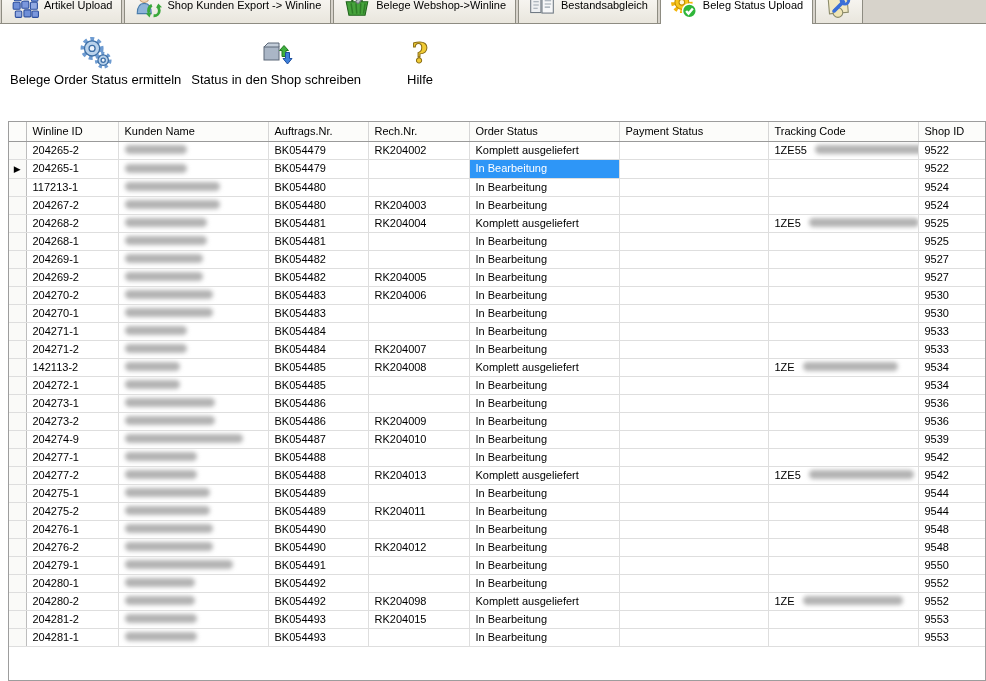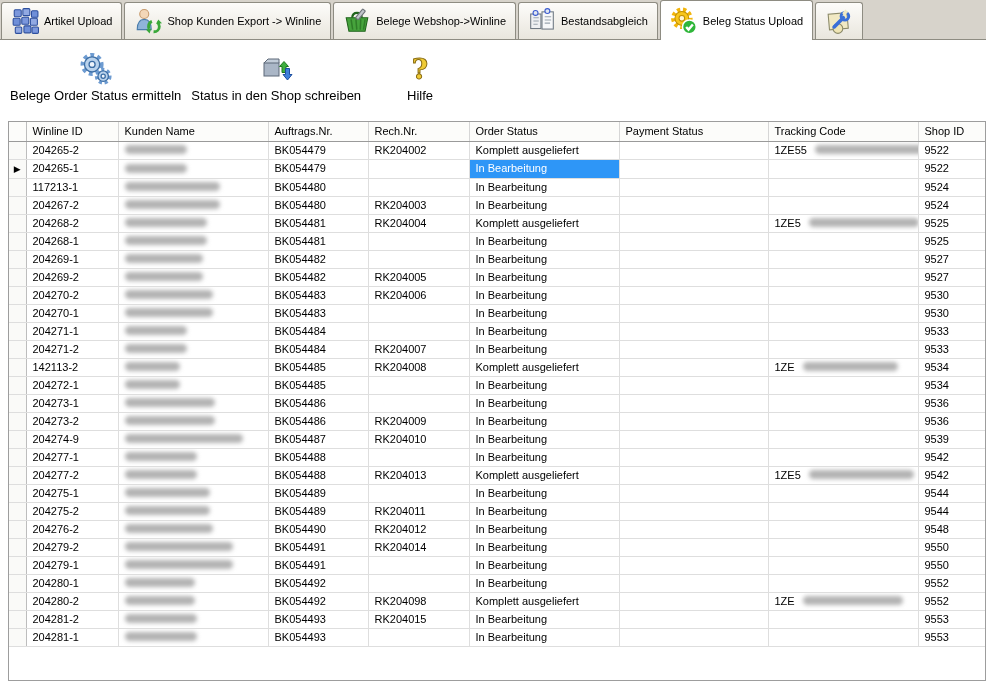--- a/index.html
+++ b/index.html
@@ -1,20 +1,20 @@
 <!DOCTYPE html>
 <html><head>
 <meta charset="utf-8">
 <style>
   html,body{margin:0;padding:0;background:#fff;}
   body{width:986px;height:681px;overflow:hidden;font-family:"Liberation Sans",sans-serif;font-size:11px;color:#000;}
   .app{position:relative;width:986px;height:681px;background:#fff;}
 
   
-  .tabstrip{height:40px;background:#d7d3cb;display:flex;align-items:flex-end;border-bottom:1px solid #8e8c82;padding-left:1px;box-sizing:border-box;}
+  .tabstrip{height:24px;background:#d7d3cb;display:flex;align-items:flex-end;border-bottom:1px solid #8e8c82;padding-left:1px;box-sizing:border-box;}
   .tab{height:37px;display:flex;align-items:center;gap:5px;padding:0 9px;box-sizing:border-box;
        background:linear-gradient(#fdfcfa,#e9e6dd);border:1px solid #8e8c82;border-bottom:none;
        border-radius:3px 3px 0 0;margin-right:2px;white-space:nowrap;cursor:default;flex:0 0 auto;}
   .tab.active{background:#fff;height:40px;margin-bottom:-1px;position:relative;z-index:2;}
   .tab .ticon{width:28px;height:28px;flex:0 0 auto;display:inline-block;}
   .tab .ticon svg{width:28px;height:28px;display:block;}
 
   
   .toolbar{height:80px;background:#fff;display:flex;align-items:flex-start;padding:10px 0 0 5px;box-sizing:border-box;}
   .tbtn{display:flex;flex-direction:column;align-items:center;gap:2px;padding:2px 5px;background:none;border:none;cursor:default;}
@@ -405,39 +405,39 @@
             <td><span class="blur" style="width: 85px;"></span></td>
             <td>BK054489</td>
             <td>RK204011</td>
             <td>In Bearbeitung</td>
             <td></td>
             <td></td>
             <td>9544</td>
           </tr>
           <tr>
             <td class="gut"></td>
+            <td>204276-1</td>
+            <td><span class="blur" style="width: 88px;"></span></td>
+            <td>BK054490</td>
+            <td></td>
+            <td>In Bearbeitung</td>
+            <td></td>
+            <td></td>
+            <td>9548</td>
+          </tr>
+          <tr>
+            <td class="gut"></td>
             <td>204276-2</td>
             <td><span class="blur" style="width: 88px;"></span></td>
             <td>BK054490</td>
             <td>RK204012</td>
             <td>In Bearbeitung</td>
             <td></td>
             <td></td>
             <td>9548</td>
-          </tr>
-          <tr>
-            <td class="gut"></td>
-            <td>204279-2</td>
-            <td><span class="blur" style="width: 108px;"></span></td>
-            <td>BK054491</td>
-            <td>RK204014</td>
-            <td>In Bearbeitung</td>
-            <td></td>
-            <td></td>
-            <td>9550</td>
           </tr>
           <tr>
             <td class="gut"></td>
             <td>204279-1</td>
             <td><span class="blur" style="width: 108px;"></span></td>
             <td>BK054491</td>
             <td></td>
             <td>In Bearbeitung</td>
             <td></td>
             <td></td>

